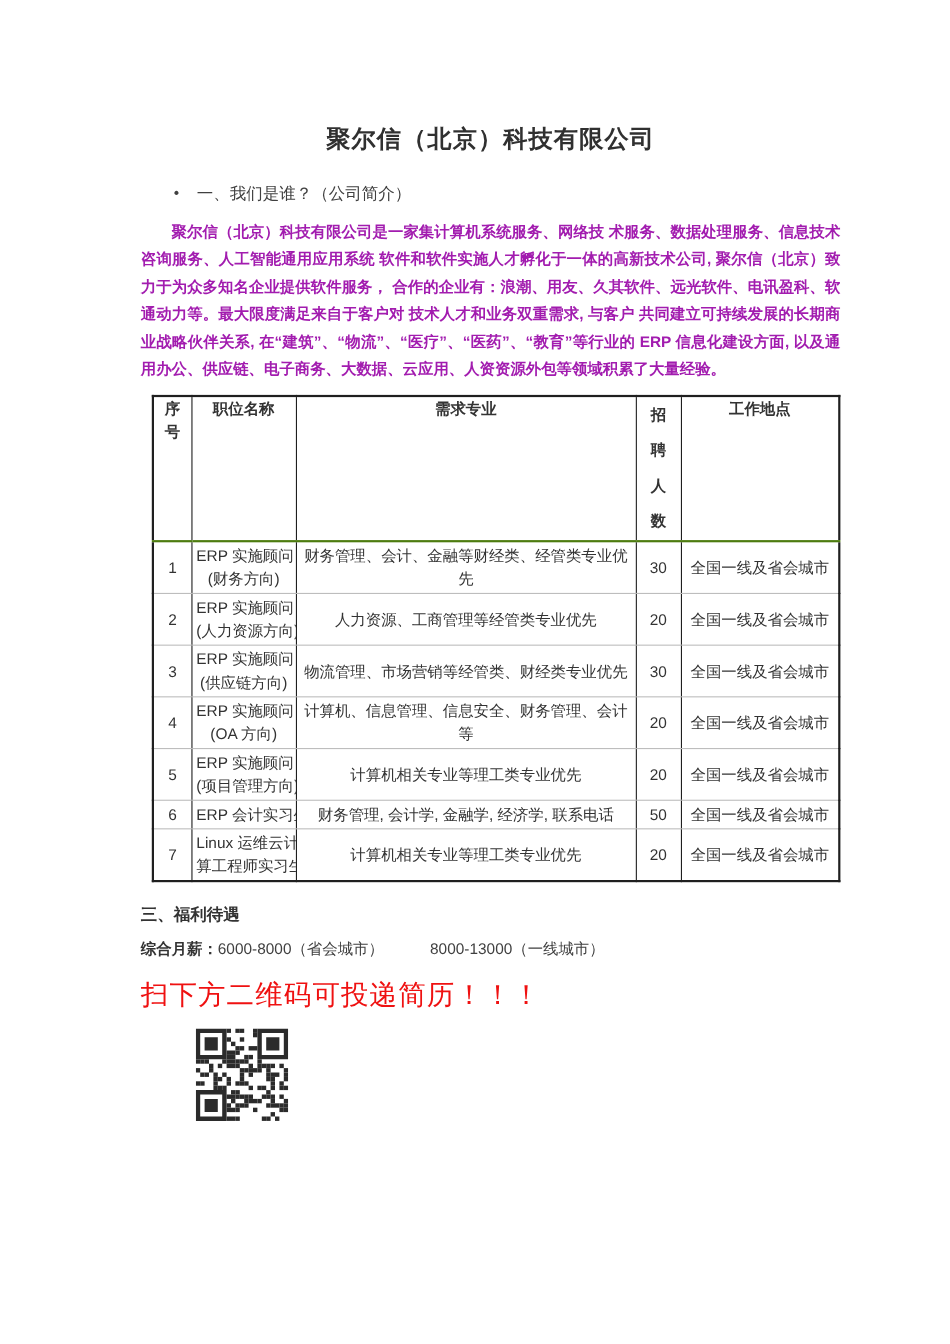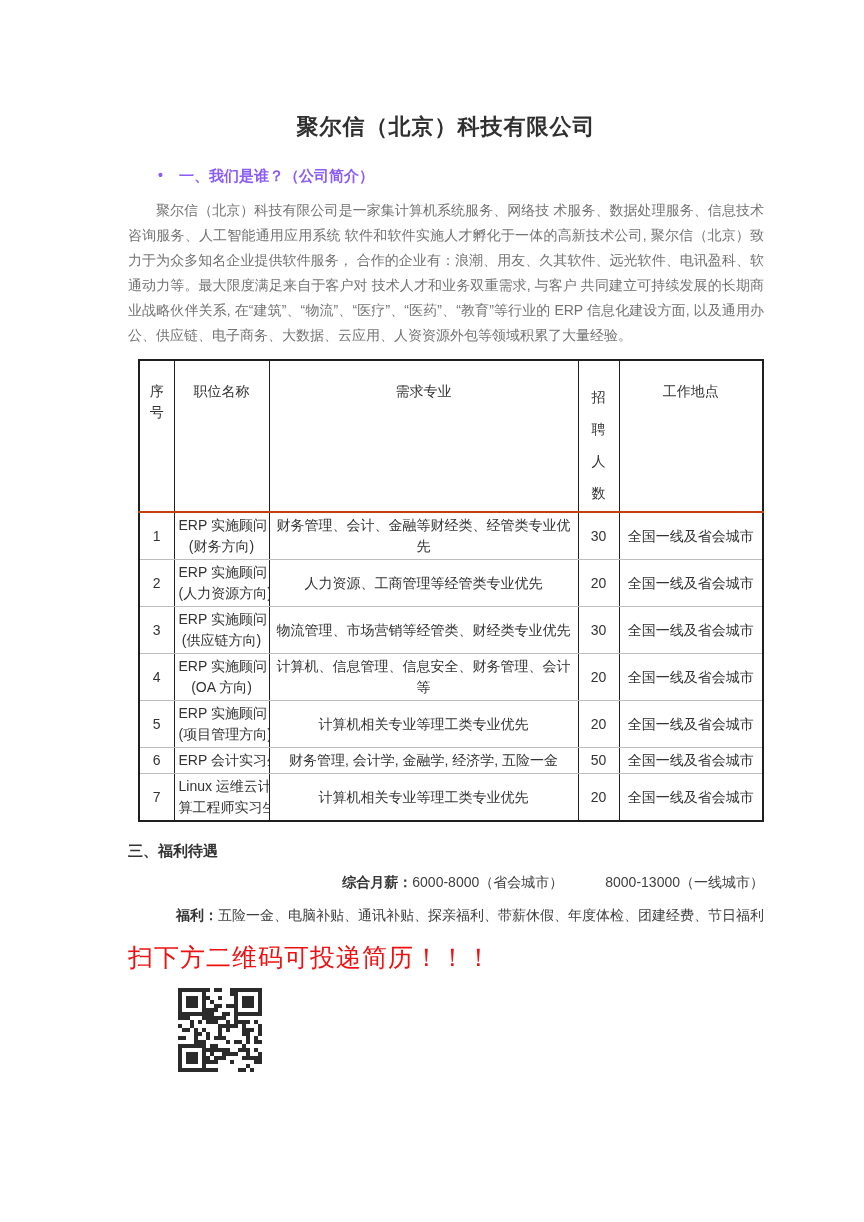--- a/index.html
+++ b/index.html
@@ -17,32 +17,33 @@
   .doc-title {
     text-align:center;
     font-size:22px;
     font-weight:bold;
     color:#303030;
     letter-spacing:1px;
   }
   .s1-row {
     margin:25px 0 0 30px;
     font-size:15px;
-    font-weight:bold;
-    color:#8b5cf6;
+    font-weight:normal;
+    color:#404040;
   }
   .bullet { display:inline-block; margin-right:16px; font-size:14px; transform:translateY(-1px); }
   .intro {
     margin-top:12px;
     font-size:14px;
     line-height:25px;
     text-align:justify;
     text-indent:28px;
-    color:#737373;
+    color:#a21caf;
     word-break:break-all;
+    font-weight:bold;
   }
   .sec-heading {
     font-size:15px;
     font-weight:bold;
     color:#333333;
   }
   .h2 { margin-top:18px; }
   .h3 { margin-top:20px;font-family:Liberation Mono, monospace; }
   .h4 { margin-top:16px; }
 
@@ -66,31 +67,31 @@
     border-top:1px solid #bdbdbd;
     border-bottom:1px solid #bdbdbd;
     text-align:center;
     padding:2px 4px;
     line-height:21px;
     overflow:hidden;
   }
   table.jobs thead th {
     height:86px;
     vertical-align:top;
-    padding-top:20px;
-    font-weight:normal;
-    border-bottom:2px solid #c2410c;
+    padding-top:0;
+    font-weight:bold;
+    border-bottom:2px solid #4d7c0f;
   }
   .vert-head { width:15px; margin:0 auto; word-break:break-all; line-height:32px; }
   td.cell-pos { padding:2px 1px; }
   td.cell-pos .pos-line { white-space:nowrap; }
   tbody tr { height:44px; }
   tbody tr.short { height:24px; }
 
-  .line { margin-top:9px; font-size:14px; line-height:24px; color:#404040;text-align:right; }
+  .line { margin-top:9px; font-size:14px; line-height:24px; color:#404040; }
   .lbl { font-weight:bold; color:#333333; }
   .gap-lg { display:inline-block; width:42px; }
   .gap-contact { display:inline-block; width:56px; }
 
   .cta {
     margin-top:14px;
     font-size:25px;
     font-weight:normal;
     color:#ef1111;
     letter-spacing:1px;
@@ -180,21 +181,21 @@
         </td>
         <td>计算机相关专业等理工类专业优先</td>
         <td>20</td>
         <td>全国一线及省会城市</td>
       </tr>
       <tr class="short">
         <td>6</td>
         <td class="cell-pos">
           <div class="pos-line">ERP 会计实习生</div>
         </td>
-        <td>财务管理, 会计学, 金融学, 经济学, 五险一金</td>
+        <td>财务管理, 会计学, 金融学, 经济学, 联系电话</td>
         <td>50</td>
         <td>全国一线及省会城市</td>
       </tr>
       <tr>
         <td>7</td>
         <td class="cell-pos">
           <div class="pos-line">Linux 运维云计</div>
           <div class="pos-line">算工程师实习生</div>
         </td>
         <td>计算机相关专业等理工类专业优先</td>
@@ -203,23 +204,20 @@
       </tr>
     </tbody>
   </table>
 
   <div class="sec-heading h3">三、福利待遇</div>
 
   <div class="line">
     <span class="lbl">综合月薪：</span><span>6000-8000（省会城市）</span><span class="gap-lg"></span><span>8000-13000（一线城市）</span>
   </div>
 
-  <div class="line">
-    <span class="lbl">福利：</span><span>五险一金、电脑补贴、通讯补贴、探亲福利、带薪休假、年度体检、团建经费、节日福利</span>
-  </div>
 
 
 
 
   <div class="cta">扫下方二维码可投递简历！！！</div>
 
   <div class="qr-wrap">
       <svg viewBox="0 0 21 21" width="84" height="84">
         <rect x="7" y="0" width="1" height="1" fill="#2b2b2b"></rect>
         <rect x="9" y="0" width="1" height="1" fill="#2b2b2b"></rect>

